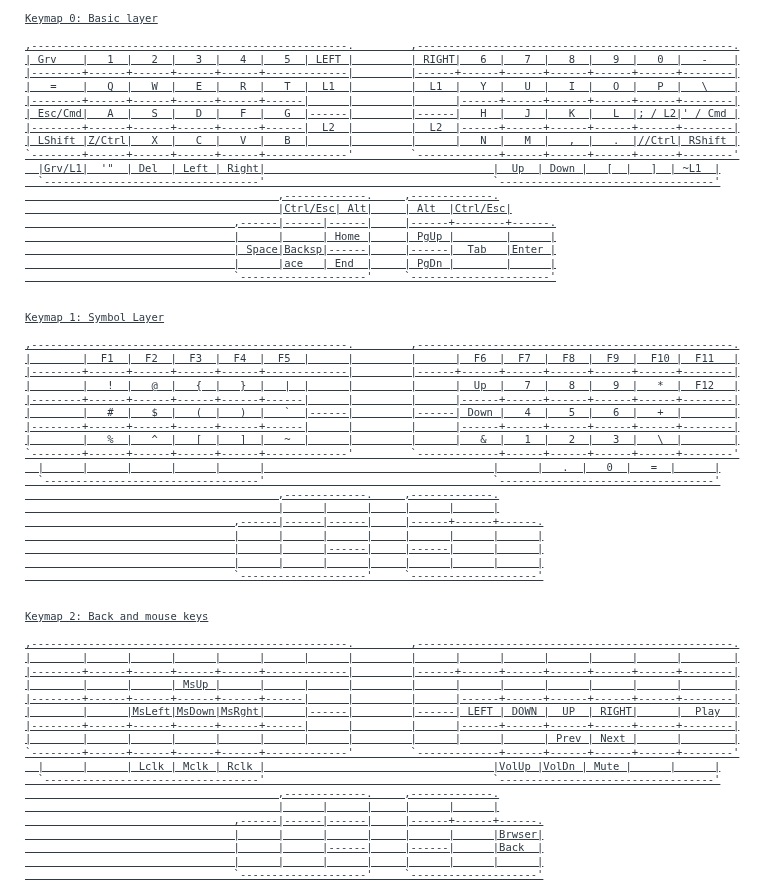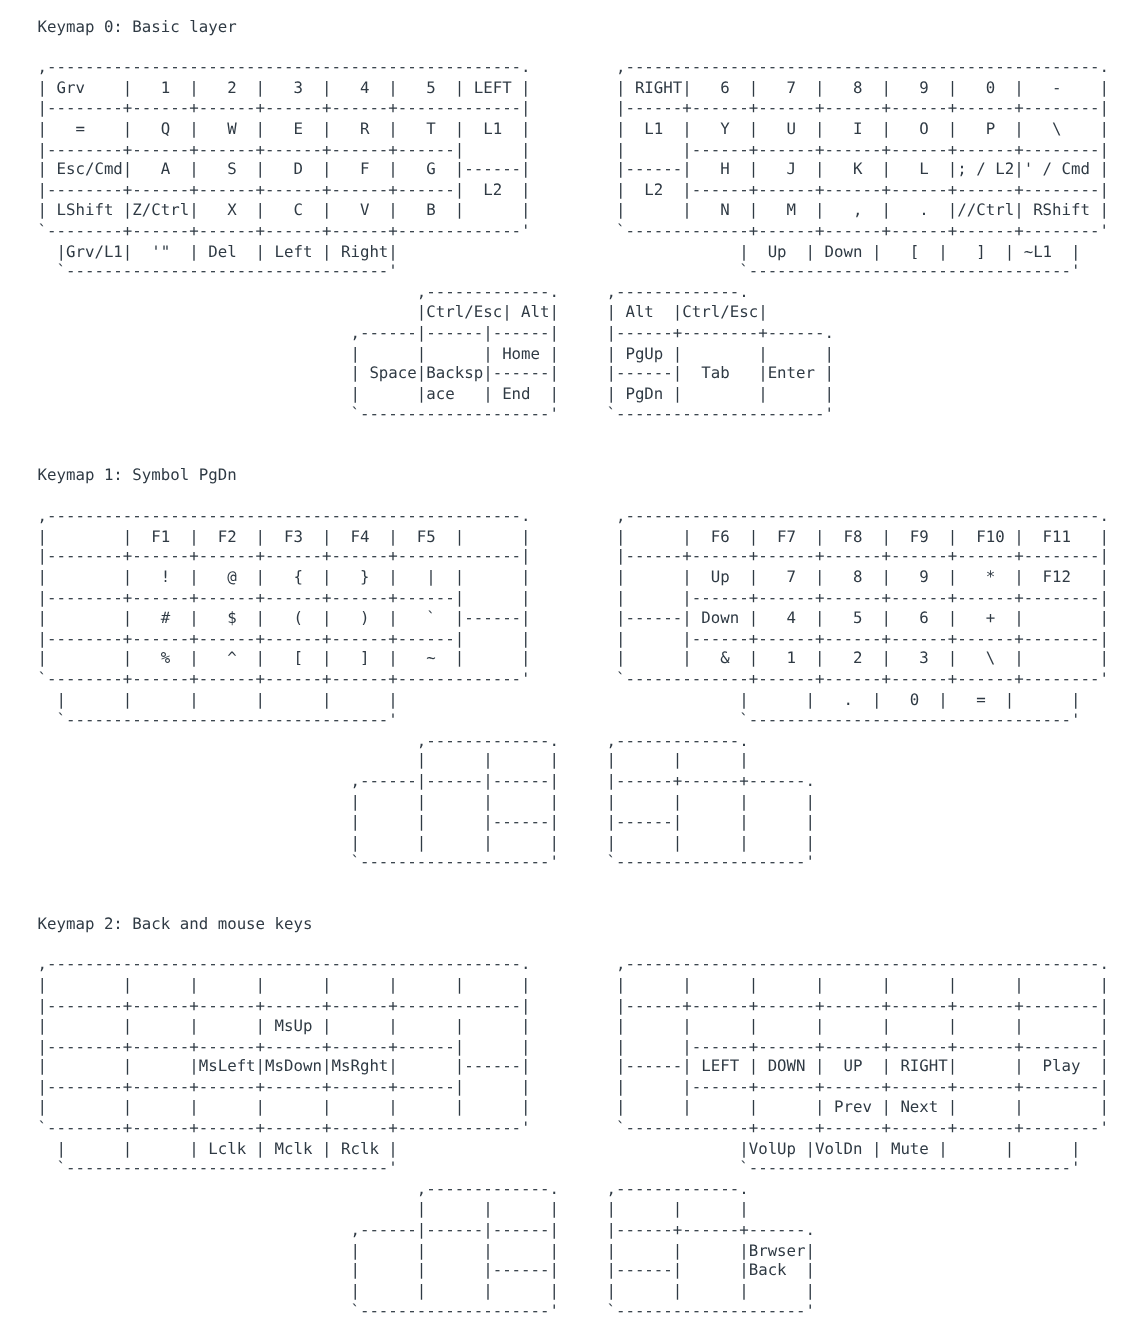--- a/index.html
+++ b/index.html
@@ -12,20 +12,21 @@
   }
   .doc {
     box-sizing: border-box;
     width: 765px;
     height: 883px;
     padding: 12px 0 0 25px;
     font-family: "DejaVu Sans Mono", "Liberation Mono", monospace;
     font-size: 10.5px;
     line-height: 13.6px;
     color: #2f3a44;
+    text-decoration: underline;
   }
   pre {
     margin: 0;
     font-family: inherit;
     font-size: inherit;
     line-height: inherit;
     white-space: pre;
   }
   .keymap-section { margin: 0 0 27.2px 0; }
   .keymap-section:last-child { margin-bottom: 0; }
@@ -53,21 +54,21 @@
                                         ,-------------.     ,-------------.
                                         |Ctrl/Esc| Alt|     | Alt  |Ctrl/Esc|
                                  ,------|------|------|     |------+--------+------.
                                  |      |      | Home |     | PgUp |        |      |
                                  | Space|Backsp|------|     |------|  Tab   |Enter |
                                  |      |ace   | End  |     | PgDn |        |      |
                                  `--------------------'     `----------------------'</pre>
   </section>
 
   <section class="keymap-section">
-    <pre class="keymap-title">Keymap 1: Symbol PgDn</pre>
+    <pre class="keymap-title">Keymap 1: Symbol Layer</pre>
     <pre class="keymap-art">,--------------------------------------------------.         ,--------------------------------------------------.
 |        |  F1  |  F2  |  F3  |  F4  |  F5  |      |         |      |  F6  |  F7  |  F8  |  F9  |  F10 |  F11   |
 |--------+------+------+------+------+-------------|         |------+------+------+------+------+------+--------|
 |        |   !  |   @  |   {  |   }  |   |  |      |         |      |  Up  |   7  |   8  |   9  |   *  |  F12   |
 |--------+------+------+------+------+------|      |         |      |------+------+------+------+------+--------|
 |        |   #  |   $  |   (  |   )  |   `  |------|         |------| Down |   4  |   5  |   6  |   +  |        |
 |--------+------+------+------+------+------|      |         |      |------+------+------+------+------+--------|
 |        |   %  |   ^  |   [  |   ]  |   ~  |      |         |      |   &amp;  |   1  |   2  |   3  |   \  |        |
 `--------+------+------+------+------+-------------'         `-------------+------+------+------+------+--------'
   |      |      |      |      |      |                                    |      |   .  |   0  |   =  |      |

